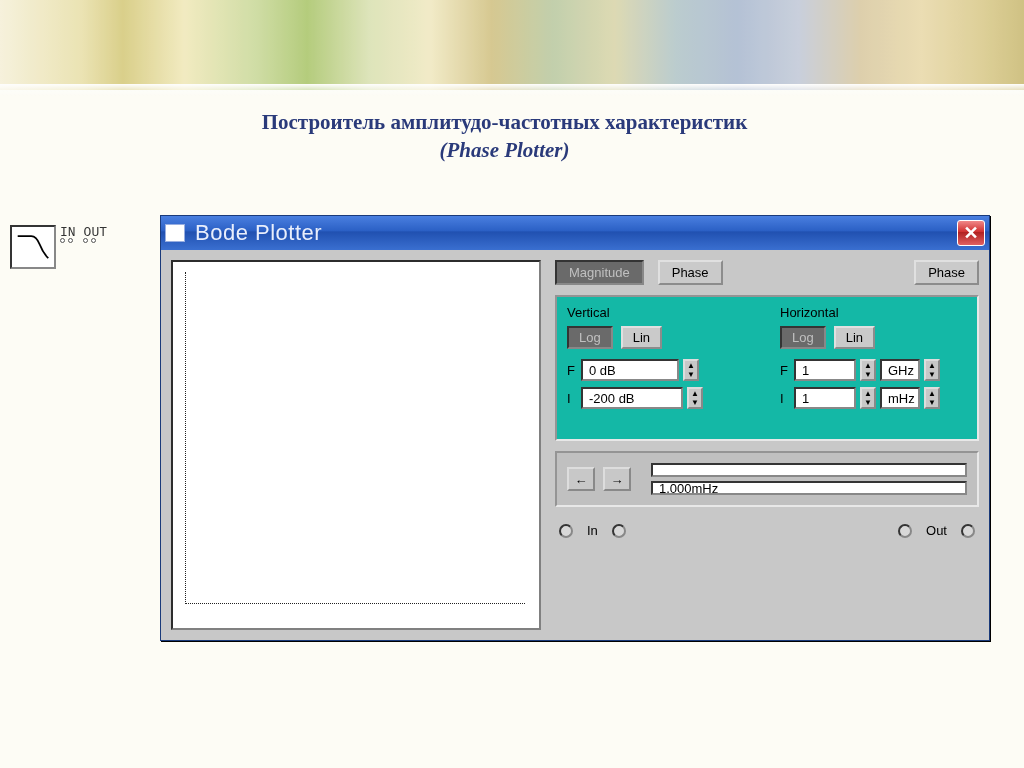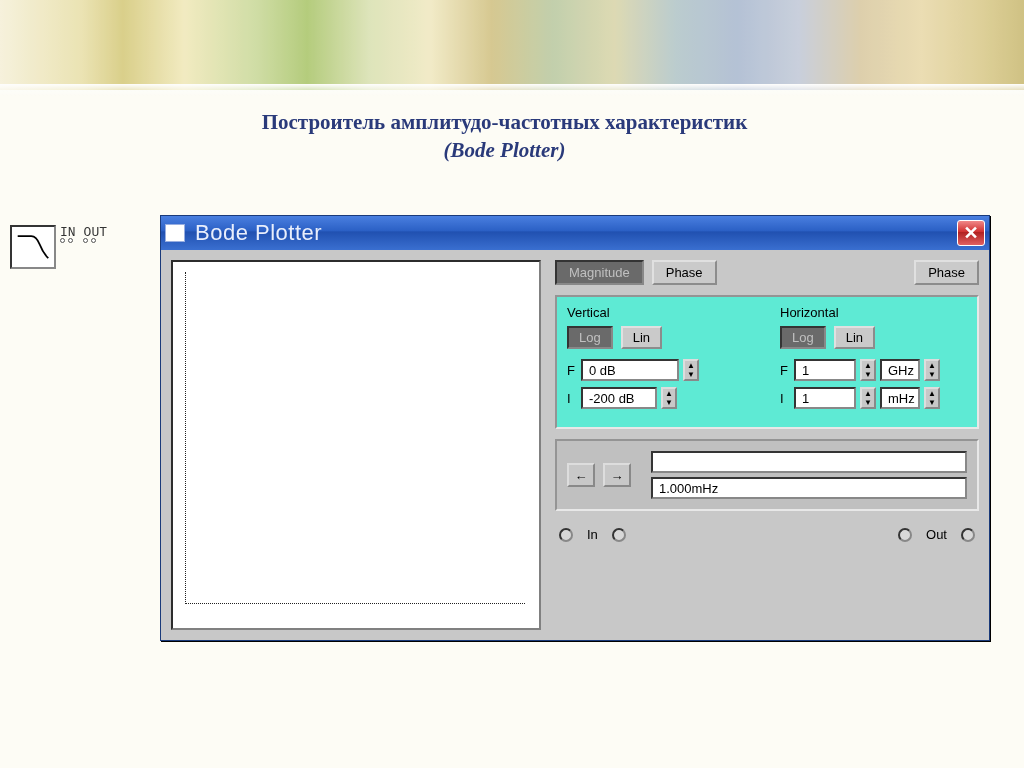--- a/index.html
+++ b/index.html
@@ -126,26 +126,26 @@
     background: #cacaca;
     padding: 3px 12px;
     font-family: Tahoma, sans-serif; font-size: 13px;
     color: #000;
   }
   .btn.pressed {
     border: 2px inset #888;
     background: #6a6a6a;
     color: #c0c0c0;
   }
-  .top-buttons { display:flex; gap:8px; align-items:center; }
+  .top-buttons { display:flex; gap:14px; align-items:center; }
   .top-buttons .spacer { flex:1; }
   .axes {
     border: 2px inset #e8e8e8;
-    background: #5eead4;
-    padding: 8px 10px 12px;
+    background: #14b8a6;
+    padding: 8px 10px 24px;
     display: flex; gap: 26px;
   }
   .axis-col { flex:1; }
   .axis-head { color:#000; margin-bottom:6px; }
   .scale-row { display:flex; gap:8px; margin-bottom:10px; }
   .field-row { display:flex; align-items:center; gap:4px; margin-bottom:6px; }
   .field-label { width: 10px; }
   .text-field {
     background:#fff; border:2px inset #888; padding:2px 6px;
     height: 22px; font-family: Tahoma, sans-serif; font-size:13px;
@@ -162,33 +162,33 @@
     background:#c0c0c0;
     padding: 10px;
     display:flex; gap:20px; align-items:center;
   }
   .arrow-btns { display:flex; gap:8px; }
   .arrow-btn {
     width:28px; height:24px; border:2px outset #ddd; background:#c8c8c8;
     display:flex; align-items:center; justify-content:center; font-weight:bold;
   }
   .readouts { flex:1; display:flex; flex-direction:column; gap:4px; }
-  .readout { background:#fff; border:2px inset #888; height:22px; padding:2px 6px; font-size:13px; display:flex; align-items:center; }
+  .readout { background:#fff; border:2px inset #888; height:14px; padding:2px 6px; font-size:13px; display:flex; align-items:center; }
   .io-row { display:flex; align-items:center; gap:14px; margin-top:4px; padding:2px 4px 4px; }
   .radio { width:14px; height:14px; border:2px inset #888; border-radius:50%; background:#d8d8d8; position:relative; }
   .io-spacer { flex:1; }
 </style>
 </head>
 <body>
 
 <div class="deco-band"></div>
 
 <div class="page-title">
   <div>Построитель амплитудо-частотных характеристик</div>
-  <div class="sub">(Bode Plotter)</div>
+  <div class="sub">(Phase Plotter)</div>
 </div>
 
 <div class="instrument">
   <div class="instr-box">
     <svg viewBox="0 0 40 36">
       <path d="M2 6 H18 Q24 6 28 16 T38 32" stroke="#000" stroke-width="2" fill="none"></path>
     </svg>
   </div>
   <div class="instr-labels">
     <div class="instr-label-row">
@@ -240,21 +240,21 @@
           <div class="field-row">
             <span class="field-label">F</span>
             <span class="text-field" style="width:98px">0 dB</span>
             <span class="spin">
                 <div>▲</div>
                 <div>▼</div>
               </span>
           </div>
           <div class="field-row">
             <span class="field-label">I</span>
-            <span class="text-field" style="width:76px">-200 dB</span>
+            <span class="text-field" style="width:102px">-200 dB</span>
             <span class="spin">
                 <div>▲</div>
                 <div>▼</div>
               </span>
           </div>
         </div>
 
         <div class="axis-col">
           <div class="axis-head">Horizontal</div>
           <div class="scale-row">

